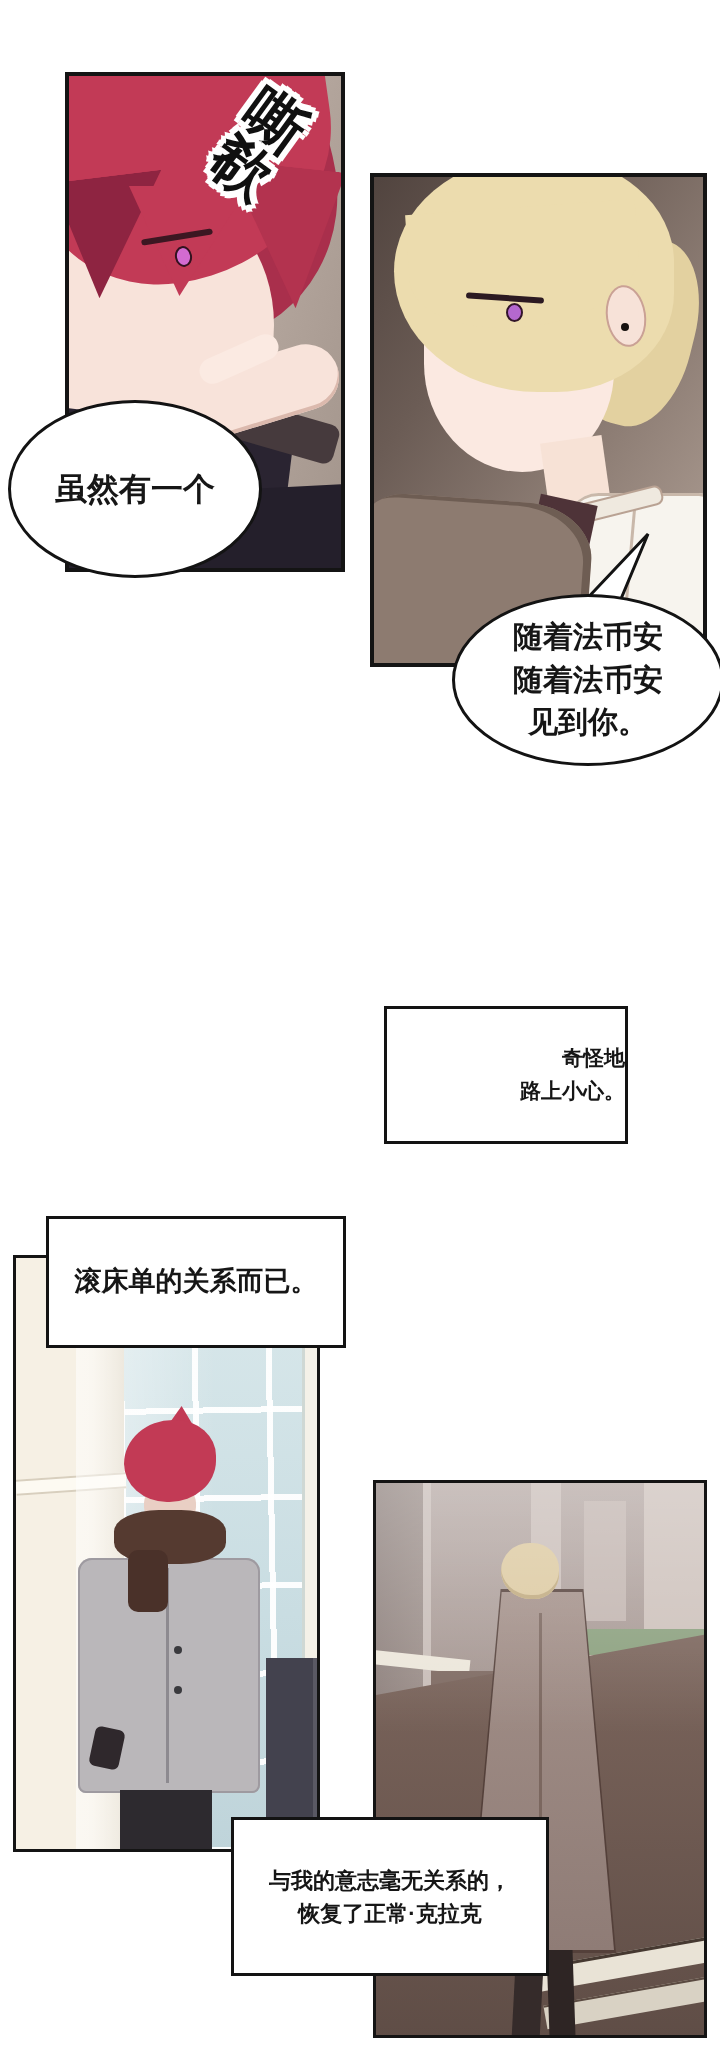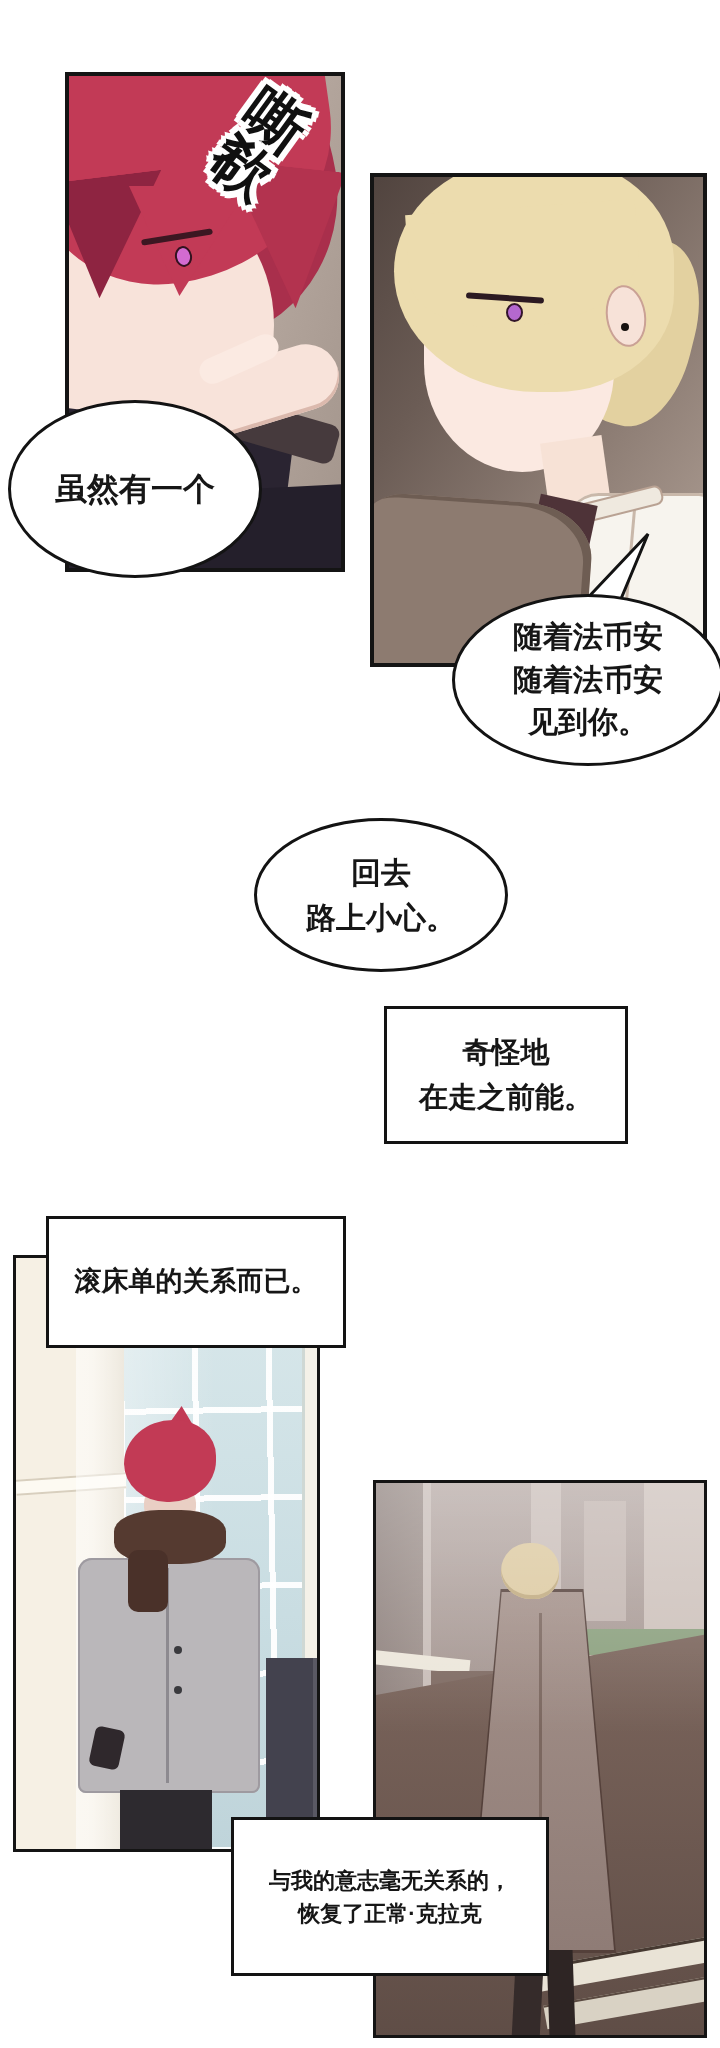--- a/index.html
+++ b/index.html
@@ -90,21 +90,21 @@
   .sfx{left:262px;top:98px;transform:rotate(36deg);transform-origin:50% 0;z-index:4;text-align:center;}
   .sfx span{display:block;font-size:60px;line-height:.95;font-weight:800;color:#101010;
     text-shadow:-5px -5px 0 #fff,5px -5px 0 #fff,-5px 5px 0 #fff,5px 5px 0 #fff,0 -6px 0 #fff,0 6px 0 #fff,-6px 0 0 #fff,6px 0 0 #fff;}
   
   .bubble,.caption{position:absolute;background:#fff;border:3px solid #131313;z-index:5;
     display:flex;flex-direction:column;align-items:center;justify-content:center;text-align:center;font-weight:600;}
   .bubble{border-radius:50%;}
   #bubble1{left:8px;top:400px;width:248px;height:172px;font-size:32px;line-height:1.5;justify-content:center;}
   #bubble2{left:452px;top:594px;width:266px;height:166px;font-size:30px;line-height:1.42;}
   #bubble3{left:254px;top:818px;width:248px;height:148px;font-size:30px;line-height:1.5;}
-  #caption1{left:384px;top:1006px;width:238px;height:132px;font-size:29px;line-height:1.55;}
+  #caption1{left:384px;top:1006px;width:238px;height:132px;font-size:21px;line-height:1.55;align-items:flex-end;}
   #caption2{left:46px;top:1216px;width:294px;height:126px;font-size:27px;line-height:1.55;}
   #caption3{left:231px;top:1817px;width:312px;height:153px;font-size:22px;line-height:1.5;}
   .tail2{left:566px;top:528px;z-index:4;}
 </style>
 </head>
 <body>
 
 <div class="page">
 
   <div class="panel" id="panel1" aria-label="红发男子侧脸特写，手指抵唇，深色外套">
@@ -152,28 +152,24 @@
   <svg class="abs tail2" width="90" height="80">
     <polygon points="14,78 82,6 52,78" fill="#ffffff" stroke="#131313" stroke-width="3"></polygon>
   </svg>
 
   <div class="bubble" id="bubble2">
     <span>随着法币安</span>
     <span>随着法币安</span>
     <span>见到你。</span>
   </div>
 
-  <div class="bubble" id="bubble3">
-    <span>回去</span>
-    <span>路上小心。</span>
-  </div>
 
   <div class="caption" id="caption1">
     <span>奇怪地</span>
-    <span>在走之前能。</span>
+    <span>路上小心。</span>
   </div>
 
   <div class="caption" id="caption2">
     <span>滚床单的关系而已。</span>
   </div>
 
   <div class="panel" id="panel3" aria-label="红发男子围深色围巾穿灰色大衣站在窗边">
     <div class="shape p3-window"></div>
     <div class="shape p3-winframe"></div>
     <div class="shape p3-wall"></div>

